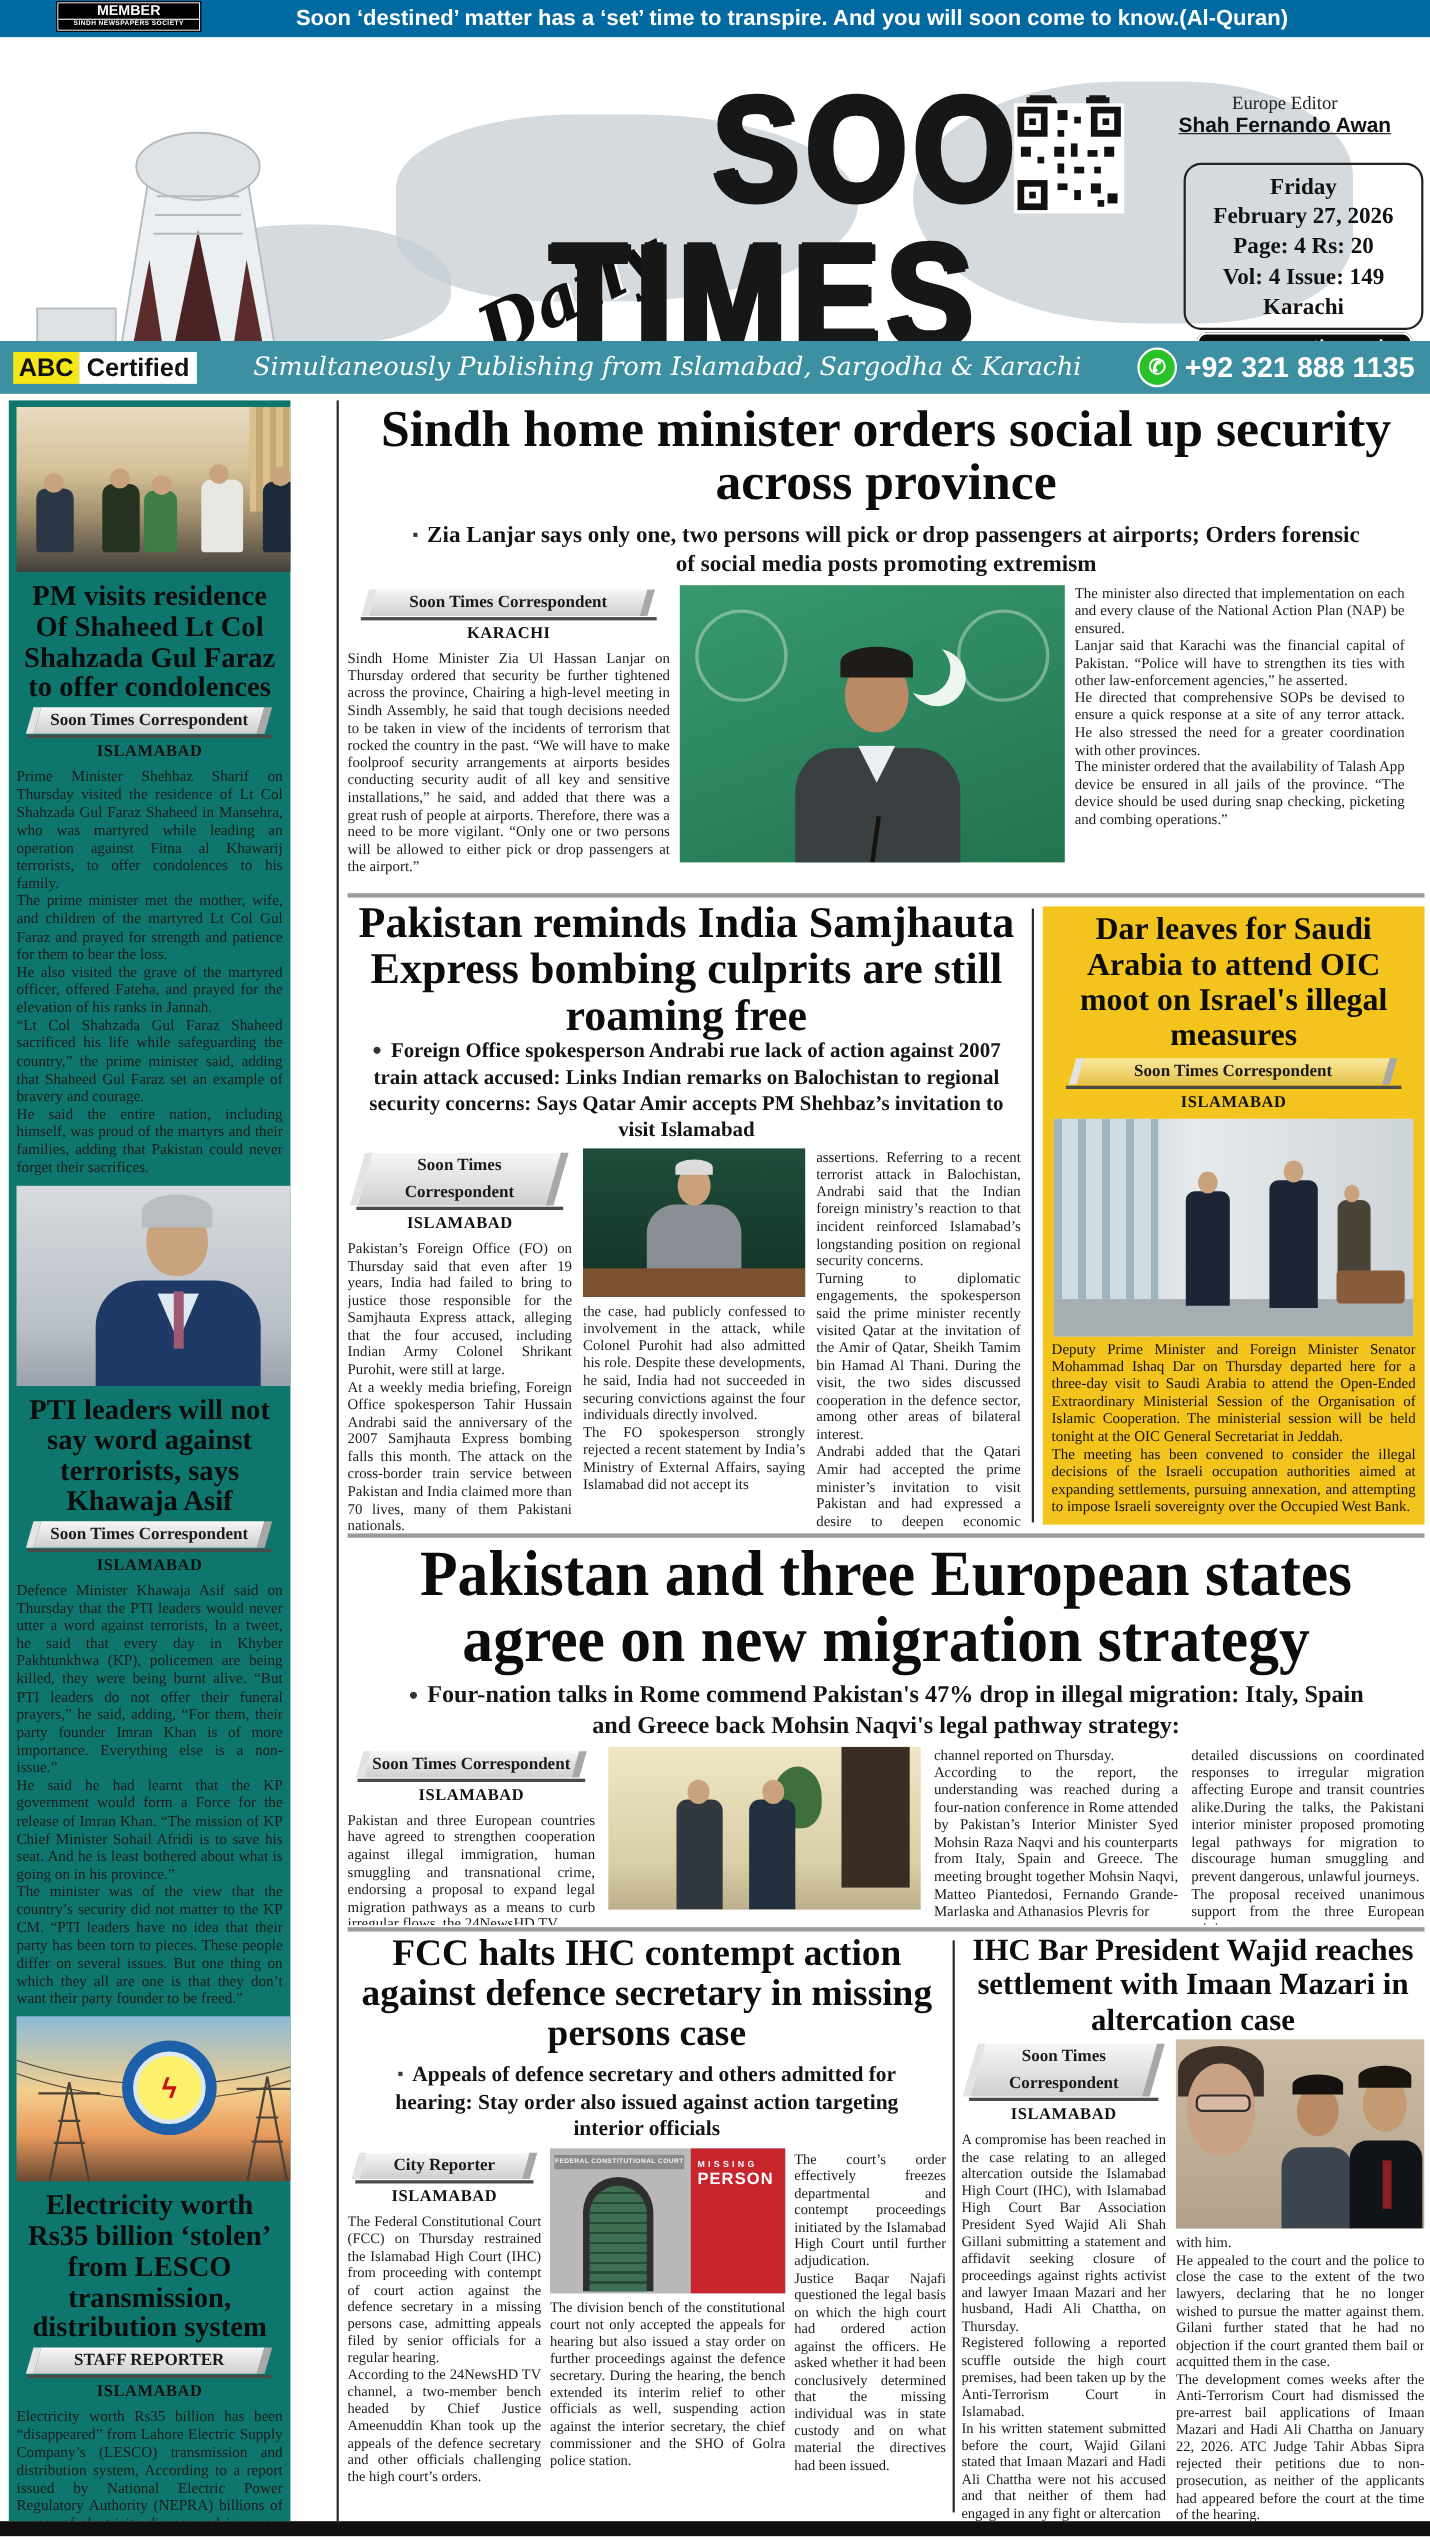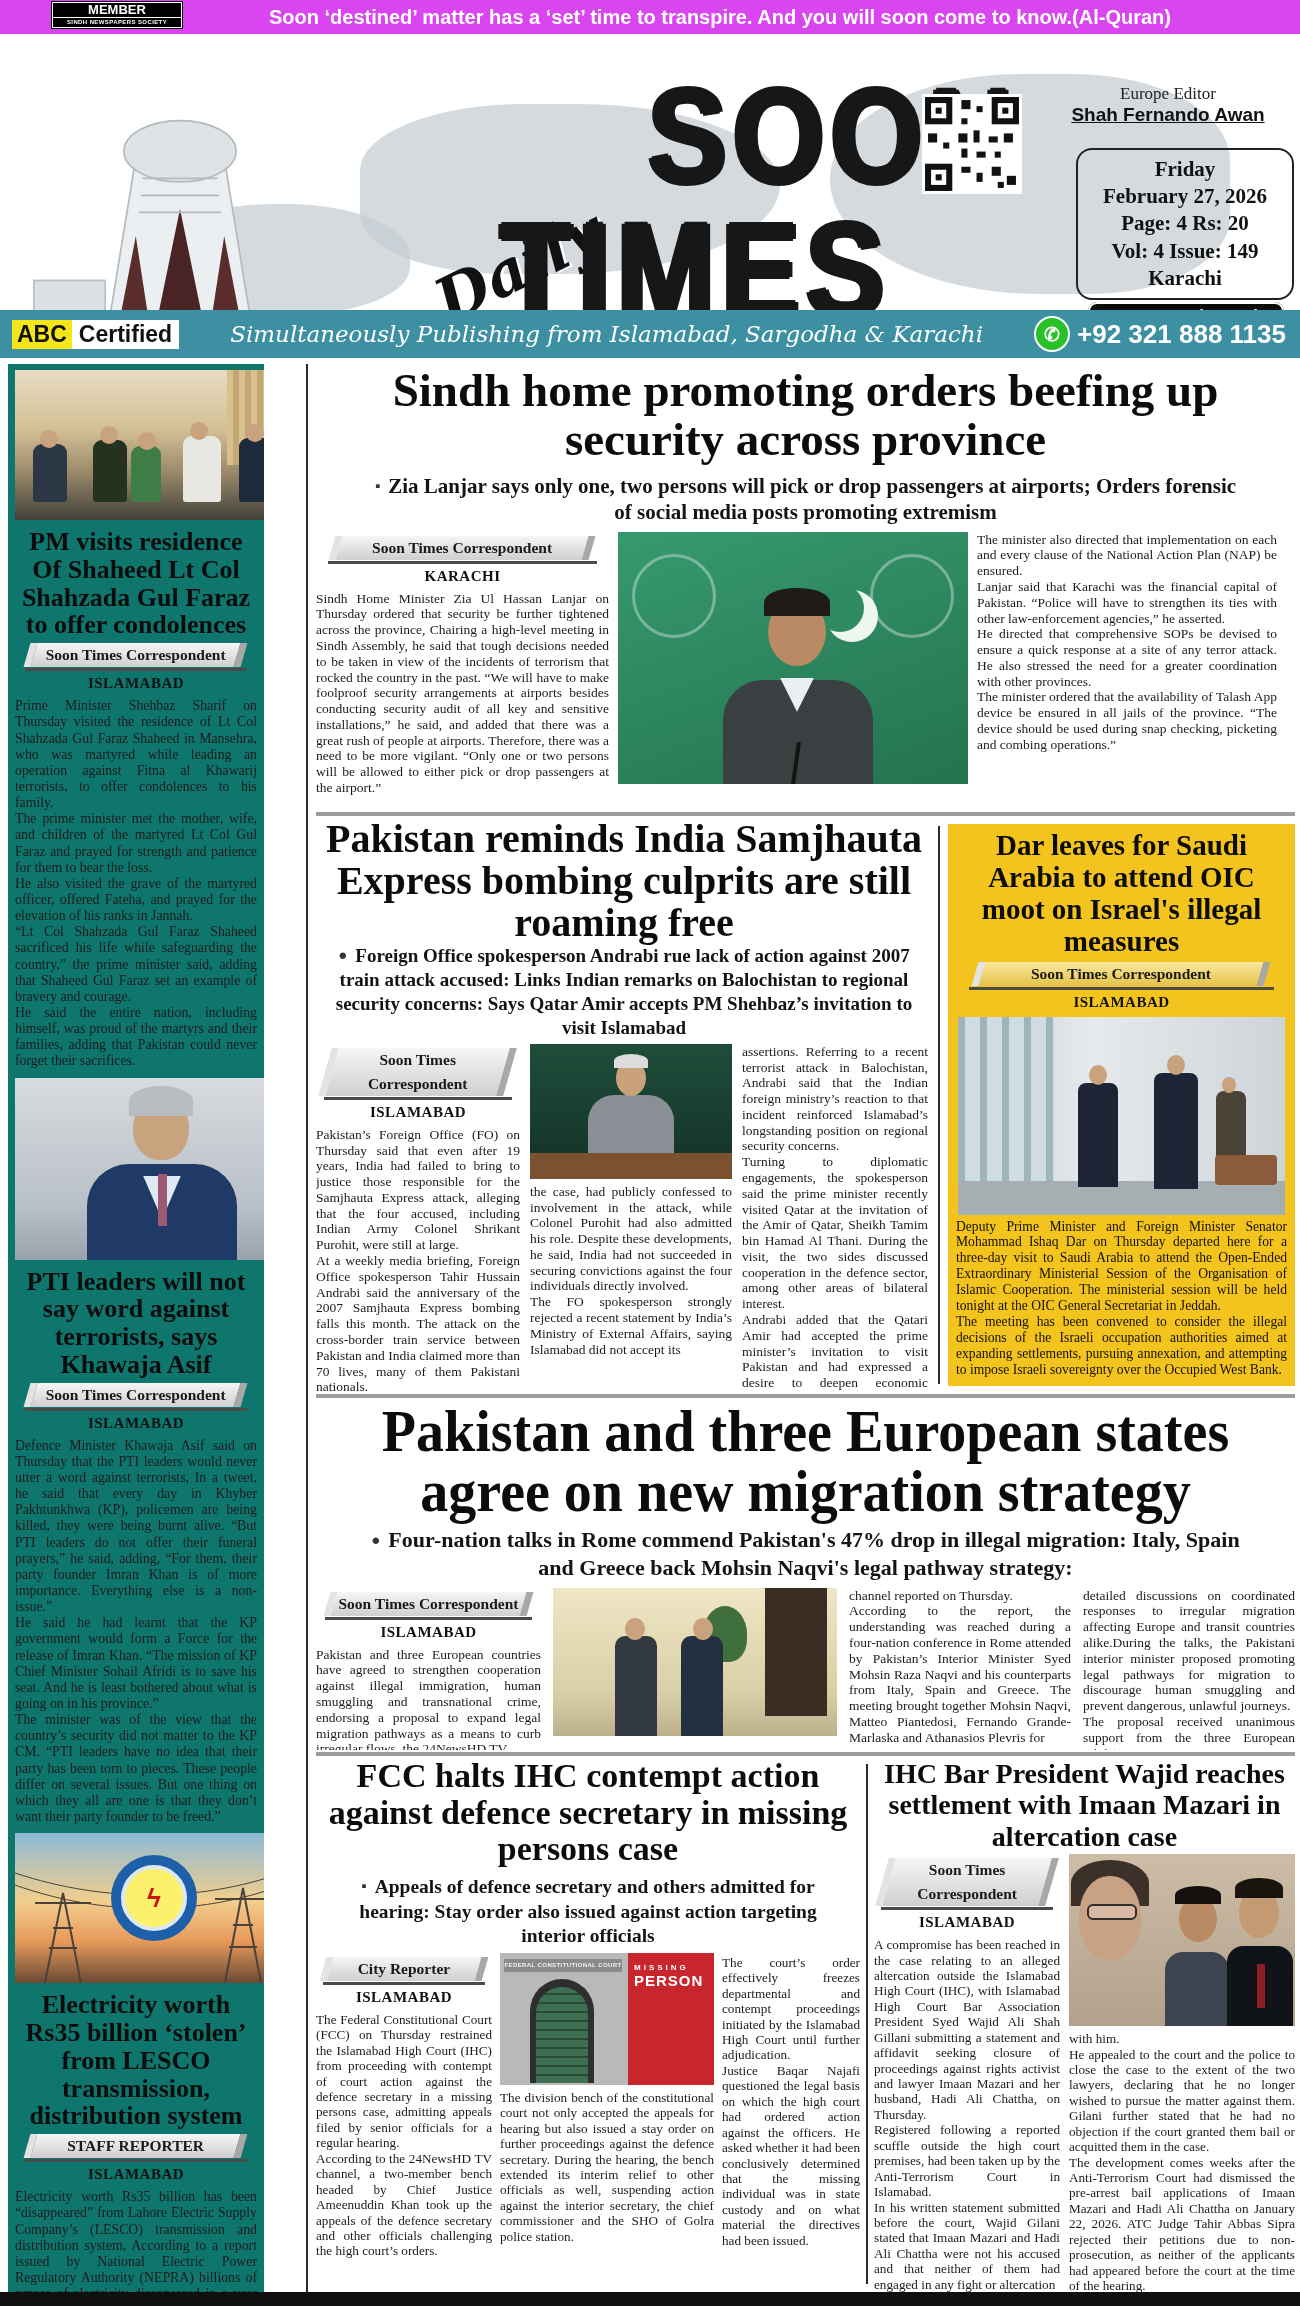--- a/index.html
+++ b/index.html
@@ -1,20 +1,20 @@
 <!DOCTYPE html>
 <html><head>
 <meta charset="utf-8">
 <style>
   html,body{margin:0;padding:0;}
   body{width:1300px;height:2306px;background:#fff;font-family:"Liberation Serif",serif;}
   .page{position:relative;width:1300px;height:2306px;overflow:hidden;background:#fff;}
 
   
-  .banner{position:absolute;left:0;top:0;width:1300px;height:34px;background:#d946ef;display:flex;align-items:center;}
+  .banner{position:absolute;left:0;top:0;width:1300px;height:34px;background:#0369a1;display:flex;align-items:center;}
   .member{position:absolute;left:52px;top:2px;width:128px;background:#000;border:1px solid #fff;outline:1px solid #000;text-align:center;color:#fff;font-family:"Liberation Sans",sans-serif;}
   .member .m1{font-size:13px;font-weight:bold;line-height:14px;border-bottom:1px solid #fff;}
   .member .m2{font-size:6px;font-weight:bold;letter-spacing:.4px;line-height:9px;}
   .quote{width:100%;text-align:center;padding-left:140px;color:#fff;font:bold 20px "Liberation Sans",sans-serif;}
 
   
   .masthead{position:absolute;left:0;top:34px;width:1300px;height:276px;background:#fff;overflow:hidden;}
   .blob{position:absolute;background:#c6cdd3;opacity:.75;}
   .b1{left:360px;top:70px;width:420px;height:170px;border-radius:45% 55% 60% 40%;}
   .b2{left:830px;top:40px;width:400px;height:220px;border-radius:55% 45% 40% 60%;}
@@ -360,21 +360,21 @@
 LESCO's ongoing campaign against power theft has also been proved an exercise in futile.
 Despite arresting power thieves on a daily basis during the campaign, the LESCO is still suffering losses.</div>
     </div>
   </div>
 
   <div class="vrule vr-side"></div>
 
   <div class="main">
 
     <div class="s1">
-      <div class="hl">Sindh home promoting orders beefing up security across province</div>
+      <div class="hl">Sindh home minister orders social up security across province</div>
       <div class="sub"><span class="blt">▪</span><span>Zia Lanjar says only one, two persons will pick or drop passengers at airports; Orders forensic of social media posts promoting extremism</span></div>
       <div class="s1row">
         <div class="s1c1">
           <div class="byw">
             <div class="byb">
                 <span>Soon Times Correspondent</span>
               </div>
             <div class="byr"></div>
             <div class="dl">KARACHI</div>
           </div>

